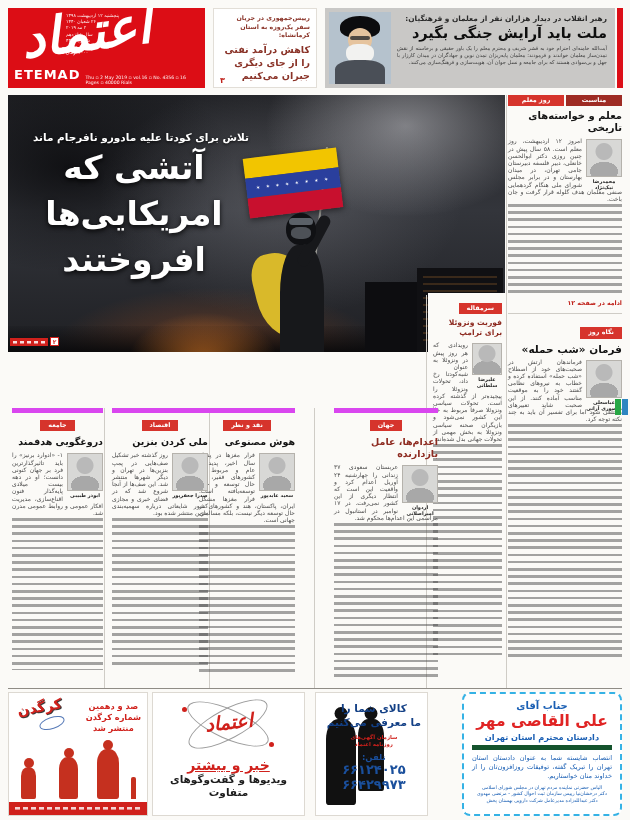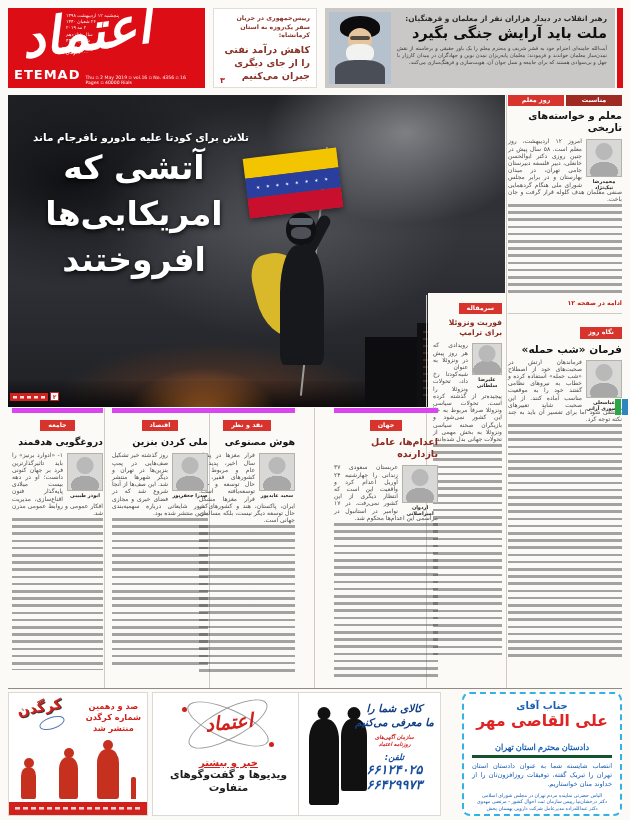--- a/index.html
+++ b/index.html
@@ -29,21 +29,21 @@
   .lead-body{font-size:5.2px;line-height:7px;color:#3c3c3c;text-align:justify;margin-top:4px;}
   .leader-photo{position:absolute;left:4px;top:4px;width:62px;height:72px;background:#b5c2cd;overflow:hidden;}
   .turban{position:absolute;left:11px;top:4px;width:40px;height:22px;background:#0c0c0e;border-radius:50% 50% 40% 40%;}
   .face{position:absolute;left:19px;top:16px;width:24px;height:24px;background:#e6c49e;border-radius:50%;}
   .glasses{position:absolute;left:21px;top:24px;width:20px;height:4px;background:#2c2c2c;border-radius:2px;opacity:.8;}
   .beard{position:absolute;left:17px;top:32px;width:28px;height:20px;background:#f2f2f0;border-radius:40% 40% 50% 50%;}
   .robe{position:absolute;left:6px;top:48px;width:50px;height:24px;background:#4a4f57;border-radius:40% 40% 0 0;}
   .red-bar{left:617px;top:8px;width:6px;height:80px;background:#dc0d15;}
 
   
-  .photo{left:8px;top:95px;width:497px;height:312px;background:
+  .photo{left:8px;top:95px;width:497px;height:257px;background:
     radial-gradient(ellipse 200px 130px at 80% 12%, rgba(215,215,220,.5), transparent 70%),
     radial-gradient(ellipse 260px 170px at 55% 40%, rgba(160,160,166,.28), transparent 70%),
     radial-gradient(ellipse 240px 150px at 12% 28%, rgba(8,8,10,.75), transparent 70%),
     radial-gradient(ellipse 230px 90px at 42% 100%, rgba(255,110,25,.32), transparent 72%),
     linear-gradient(180deg,#212226 0%,#33353b 45%,#1f2024 100%);overflow:hidden;}
   .skyline{position:absolute;left:0;bottom:0;width:100%;height:26px;background:linear-gradient(180deg,rgba(10,10,12,.1),rgba(8,8,10,.9));}
   .building{position:absolute;right:2px;bottom:0;width:86px;height:84px;background:#101013;box-shadow:-60px 6px 0 -8px #0d0d10;}
   .b-win{position:absolute;inset:8px 6px;background:repeating-linear-gradient(180deg,rgba(255,160,60,.35) 0 2px,transparent 2px 7px);opacity:.5;}
   .fireglow{position:absolute;left:120px;bottom:-8px;width:150px;height:48px;background:radial-gradient(ellipse at 50% 100%,rgba(255,140,40,.55),transparent 70%);}
   .pole{position:absolute;left:318px;top:52px;width:2px;height:250px;background:#9b9b95;transform:rotate(6deg);transform-origin:top;}
@@ -113,36 +113,36 @@
   .kg-post{position:absolute;left:34px;bottom:22px;width:5px;height:22px;background:#c5301f;border-radius:2px 2px 0 0;}
   .kg-strip{position:absolute;left:0;bottom:0;width:100%;height:13px;background:#d0211c;background-image:repeating-linear-gradient(90deg,rgba(255,255,255,.8) 0 5px,transparent 5px 8px);background-size:92% 2.6px;background-repeat:no-repeat;background-position:center 5px;}
   
   .eo{display:flex;flex-direction:column;align-items:center;padding-top:4px;}
   .eo-orbits{position:relative;width:110px;height:58px;}
   .orbit{position:absolute;left:10px;top:12px;width:88px;height:30px;border:1px solid #9c9c9c;border-radius:50%;}
   .orbit.o2{transform:rotate(-28deg);}
   .orbit.o1{transform:rotate(24deg);}
   .eo-logo{position:absolute;left:0;top:14px;width:110px;text-align:center;color:#d0211c;font-weight:bold;font-style:italic;font-size:19px;transform:rotate(-6deg);}
   .eo-dot{position:absolute;width:5px;height:5px;border-radius:50%;background:#d0211c;}
-  .eo-l1{color:#d0211c;font-weight:bold;font-size:10px;margin-top:2px;text-decoration:underline;}
+  .eo-l1{color:#d0211c;font-weight:bold;font-size:14px;margin-top:2px;text-decoration:underline;}
   .eo-l2{color:#1c1c1c;font-weight:bold;font-size:10.5px;line-height:13px;text-align:center;}
   .eo-url{margin-top:3px;border-top:1.5px solid #444;padding:2px 6px 0;color:#222;font-weight:bold;font-size:12px;letter-spacing:.5px;direction:ltr;}
   
   .ag-txt{position:absolute;right:6px;top:8px;text-align:center;color:#1a4f9c;}
   .ag-l{font-weight:bold;font-size:10.5px;line-height:14px;color:#123f85;}
   .ag-org{color:#d0211c;font-size:5.4px;line-height:7px;font-weight:bold;margin:5px 0 4px;}
   .ag-tel{font-weight:bold;font-size:8.5px;}
   .ag-num{font-weight:bold;font-size:13px;line-height:15px;letter-spacing:1px;}
   .sil{position:absolute;background:#111;border-radius:40% 40% 8% 8%/24% 24% 4% 4%;}
   .sil::before{content:"";position:absolute;top:-12px;left:50%;transform:translateX(-50%);width:13px;height:13px;background:#111;border-radius:50%;}
   
   .ad4{border:2px dashed #35b2e5;border-radius:8px;background:#fff;text-align:center;padding:6px 8px 4px;}
   .cg-sal{color:#1a5fb4;font-weight:bold;font-size:10px;}
   .cg-name{color:#e02424;font-weight:bold;font-size:15.5px;margin-top:1px;}
-  .cg-role{color:#1a5fb4;font-weight:bold;font-size:8.2px;margin-top:12px;border-bottom:3px solid #14532d;padding-bottom:3px;font-family:Liberation Serif, serif;}
+  .cg-role{color:#1a5fb4;font-weight:bold;font-size:8.2px;margin-top:2px;border-bottom:5px solid #14532d;padding-bottom:3px;}
   .cg-body{color:#1a5fb4;font-size:6.6px;line-height:9px;text-align:justify;margin-top:4px;}
   .cg-sigs{color:#1a5fb4;font-size:4.8px;line-height:6.4px;margin-top:4px;}
 </style>
 </head>
 <body>
 
 <div id="page">
 
   <div class="abs masthead">
     <div class="m-cal">اعتماد</div>
@@ -328,21 +328,21 @@
       <div class="eo-dot" style="right:10px;bottom:8px;"></div>
       <div class="eo-logo">اعتماد</div>
     </div>
     <div class="eo-l1">خبر و بیشتر</div>
     <div class="eo-l2">
       <div>ویدیوها و گفت‌وگوهای</div>
       <div>متفاوت</div>
     </div>
   </div>
 
-  <div class="abs ad" style="left:298px;width:143px;font-style:italic;">
+  <div class="abs ad" style="left:315px;width:113px;">
     <div class="sil" style="left:10px;bottom:10px;width:30px;height:86px;"></div>
     <div class="sil" style="left:42px;bottom:24px;width:26px;height:72px;"></div>
     <div class="ag-txt">
       <div class="ag-l">کالای شما را</div>
       <div class="ag-l">ما معرفی می‌کنیم</div>
       <div class="ag-org">
         <div>سازمان آگهی‌های</div>
         <div>روزنامه اعتماد</div>
       </div>
       <div class="ag-tel">تلفن:</div>

